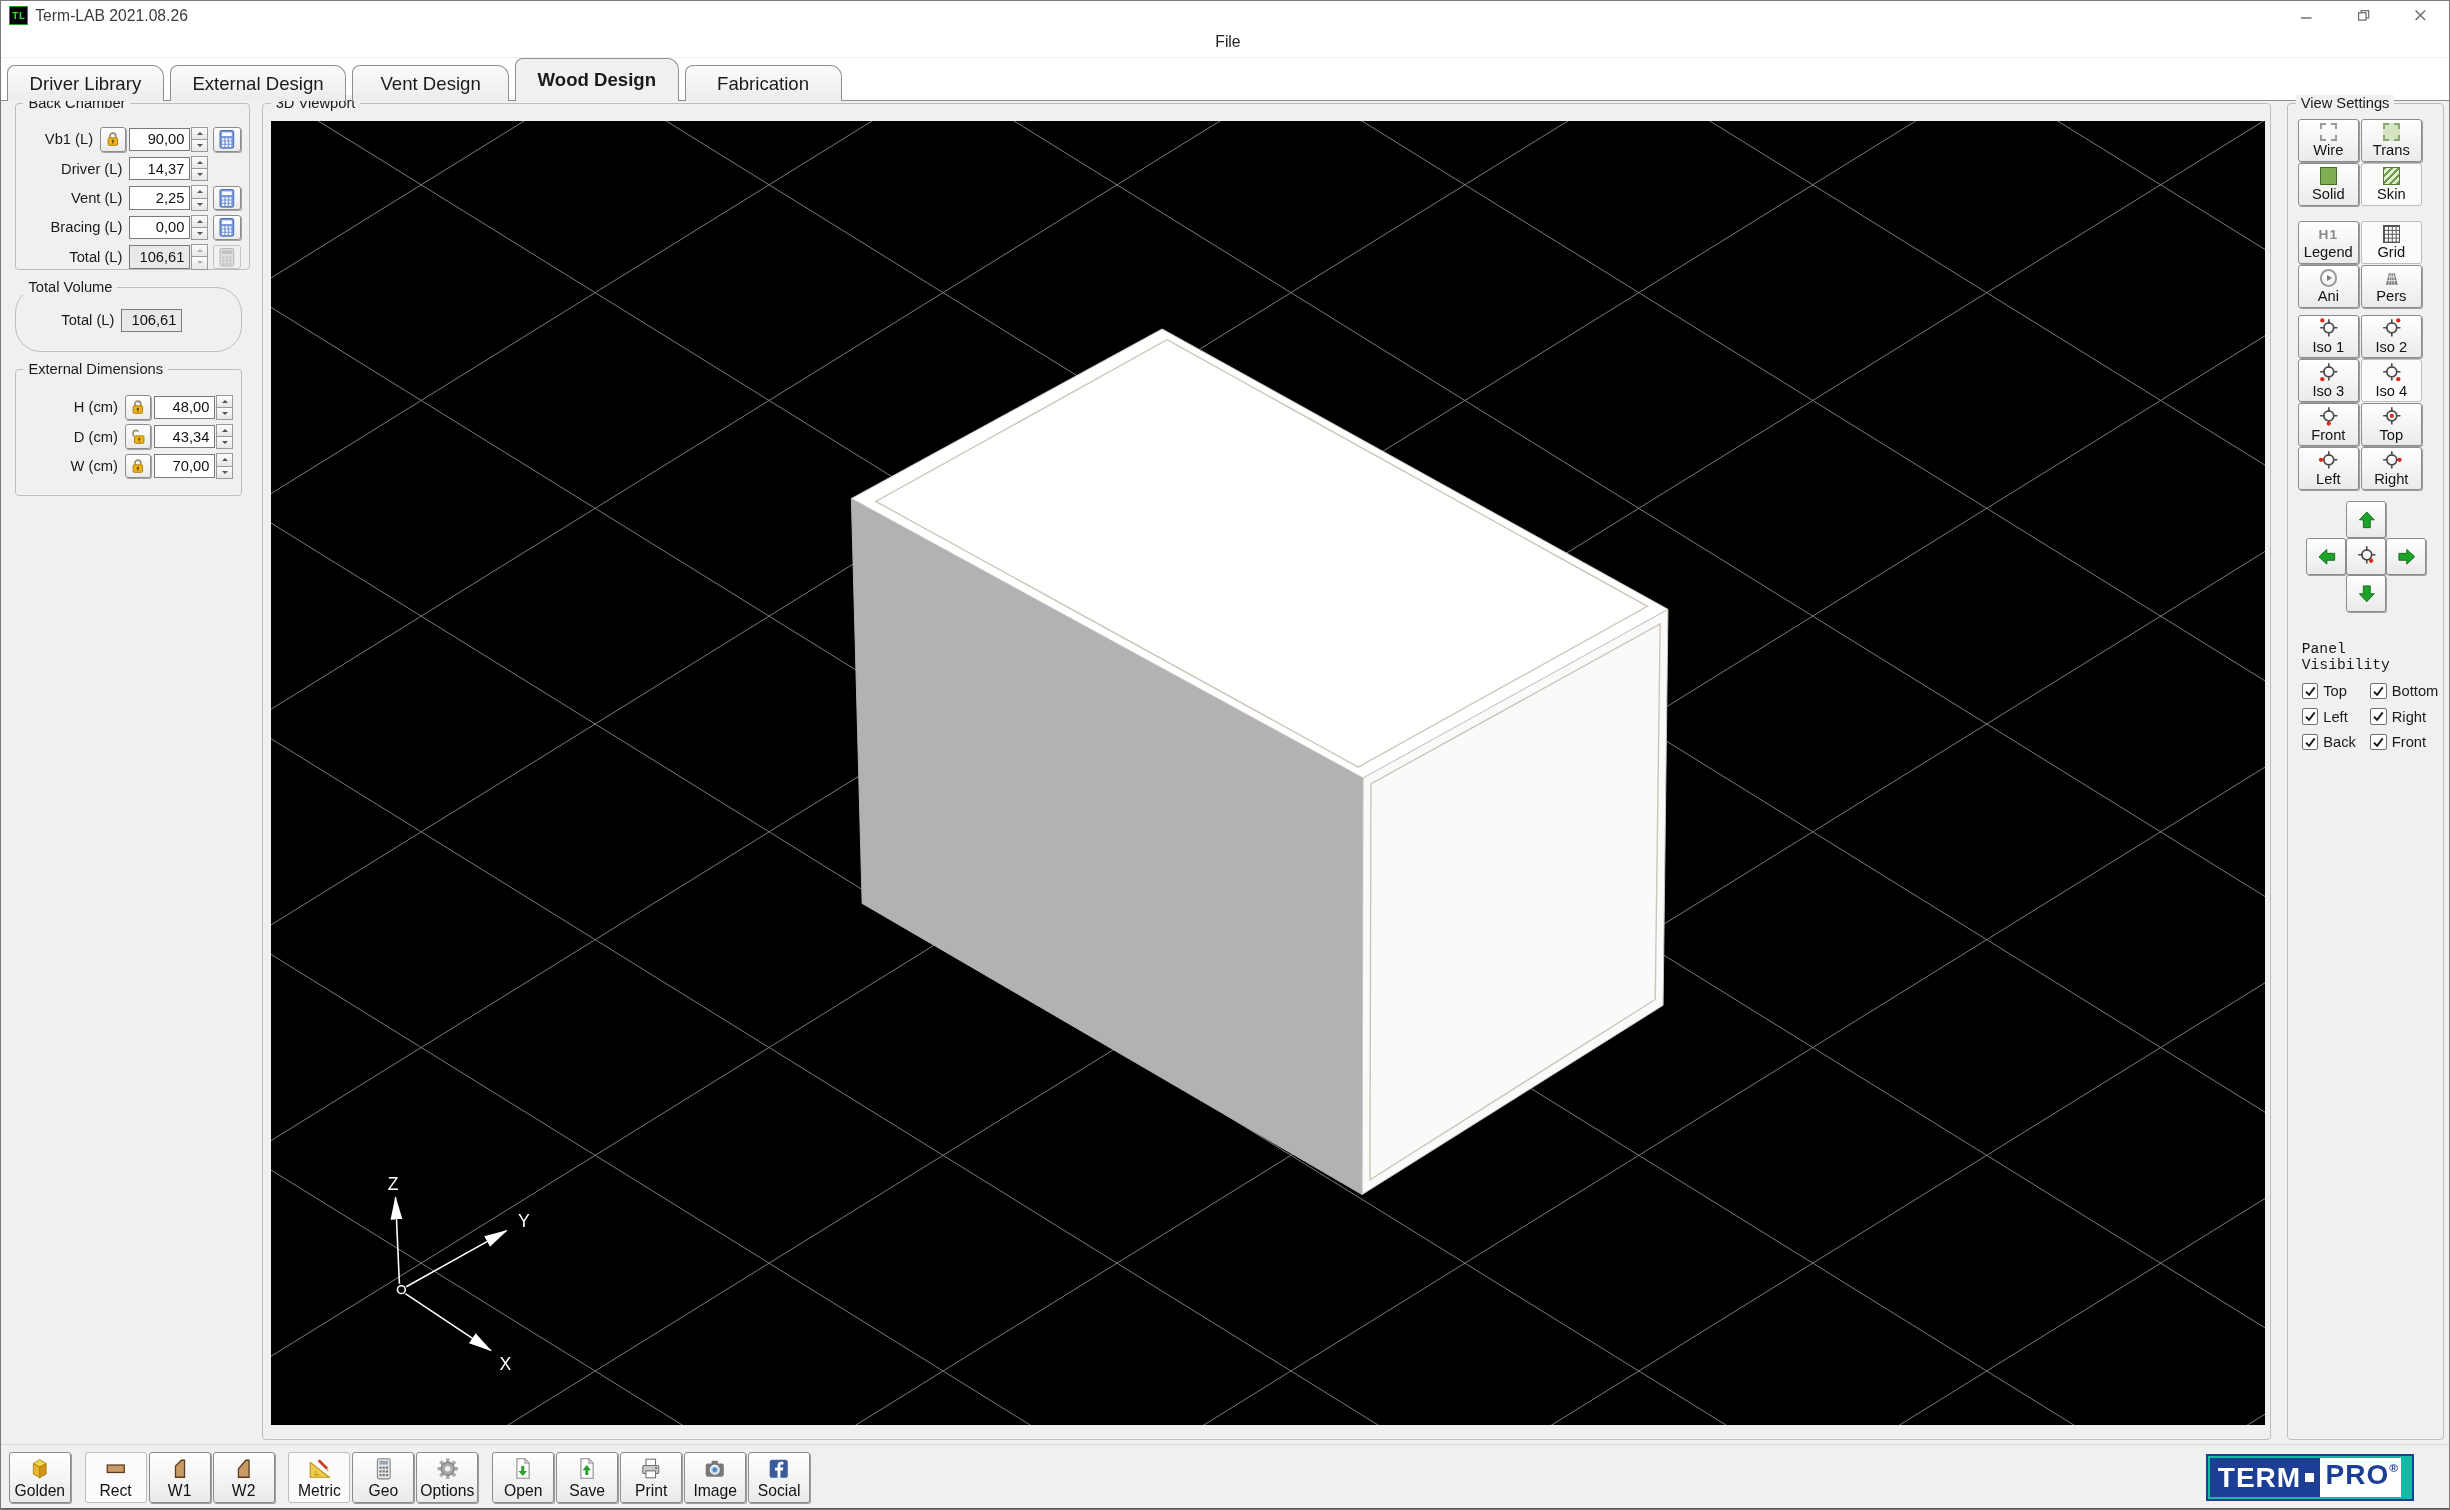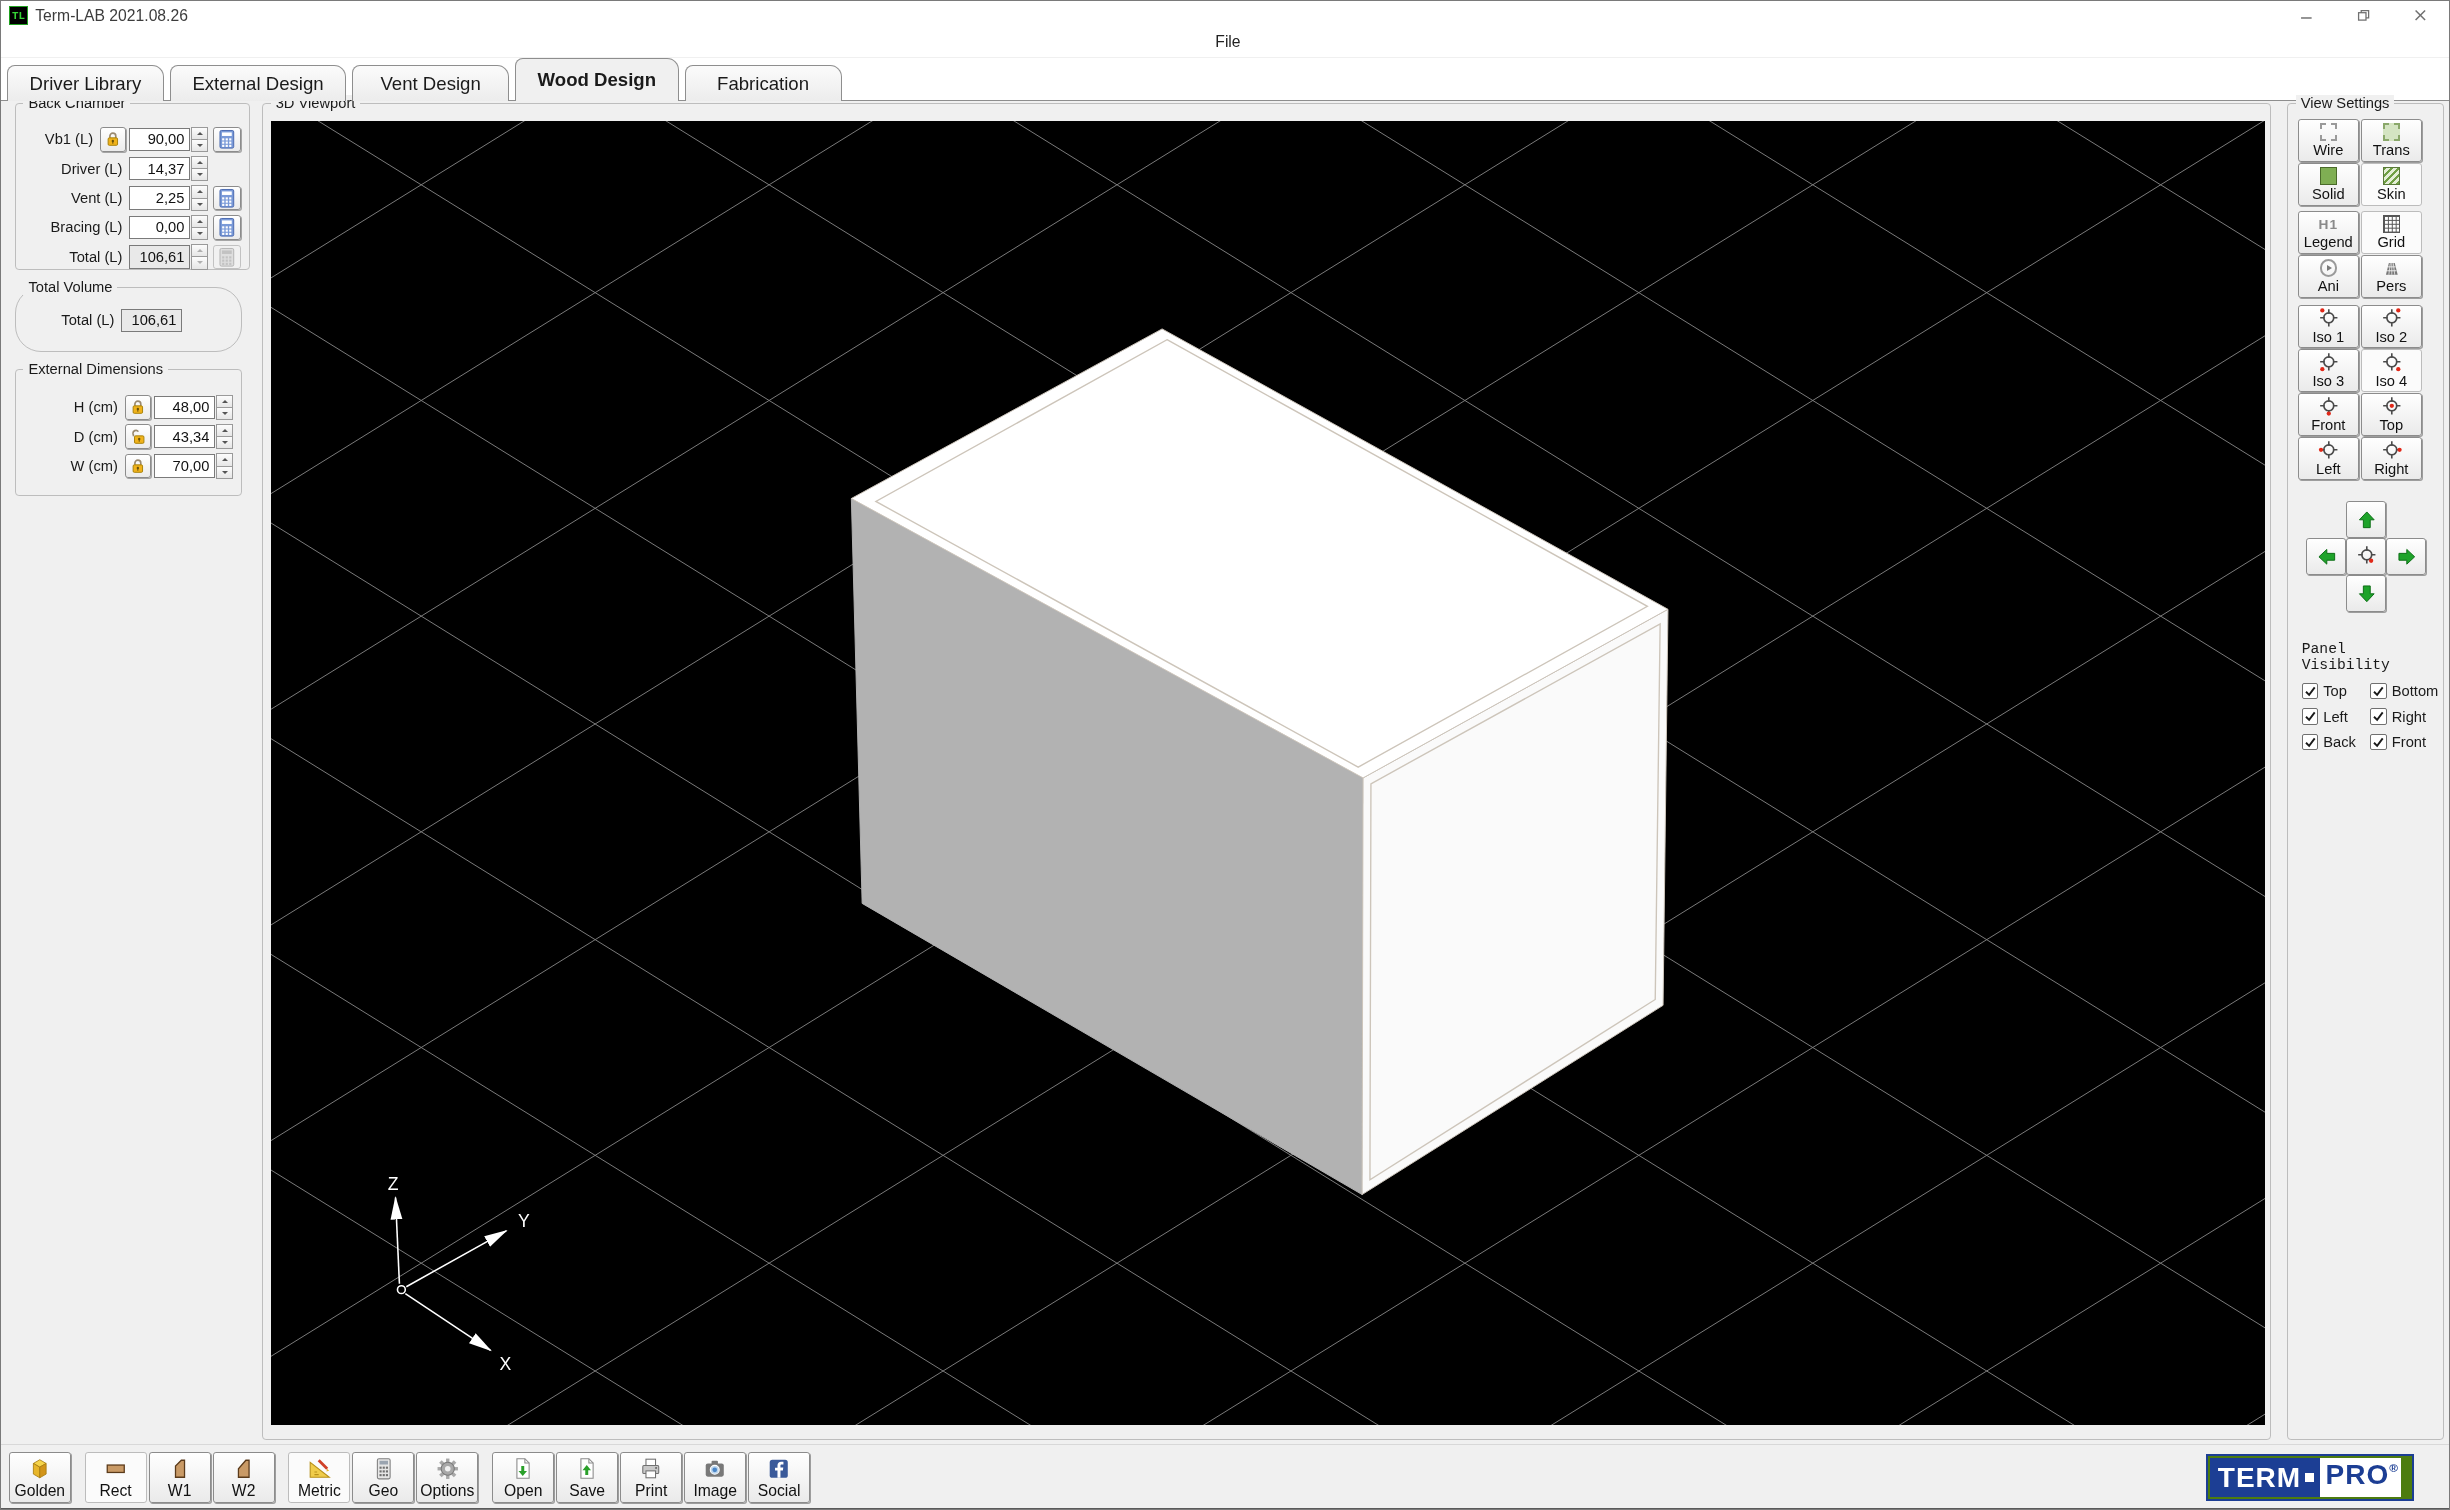--- a/index.html
+++ b/index.html
@@ -71,21 +71,21 @@
   .slot-spin { width:17.6px; }
 
   
   .g-vp { left:261px; top:2px; width:2009px; height:1337px; }
   .vp-canvas { position:absolute; left:7.8px; top:16.7px; width:1994px; height:1304px; background:#000; }
 
   
   .g-view { left:2286px; top:2px; width:157px; height:1337px; }
   .vgrid { position:absolute; left:9.8px; top:14.7px; width:137px; }
   .vrow { display:flex; margin-bottom:1px; }
-  .vrow.gap10 { margin-top:5px; } .vrow.gap8 { margin-top:7.8px; }
+  .vrow.gap10 { margin-top:15px; } .vrow.gap8 { margin-top:7.8px; }
   .vbtn { width:61px; height:43px; margin-right:2px; border:1px solid #8c8c8c; border-radius:2.9px;
           background:linear-gradient(#ffffff,#eaeaea); box-shadow:1px 1px 0 rgba(90,90,90,.55);
           display:flex; flex-direction:column; align-items:center; justify-content:flex-end; padding:2.9px 0 2px 0; }
   .vbtn .vicon { flex:1; display:flex; align-items:center; justify-content:center; }
   .vbtn .vlabel { font-size:14.7px; color:#111; line-height:16.7px; }
   .vbtn.pressed { background:#fbfbfb; border-color:#bcbcbc; box-shadow:none; }
 
   .ic-wire  { width:17.6px; height:17.6px; border:2px dashed #9a9a9a; }
   .ic-trans { width:17.6px; height:17.6px; border:2px dashed #8aa86a; background:#d4e4c2; }
   .ic-solid { width:17.6px; height:17.6px; border:1px solid #4a6a2a; background:#7fae53; }
@@ -122,21 +122,21 @@
   .toolbar::after { content:''; position:absolute; left:0; bottom:0; width:100%; height:2px; background:#5a5a5a; }
   .tgap { width:11.8px; }
   .tbtn { width:62px; height:51px; margin-right:2px; border:1px solid #8c8c8c; border-radius:2.9px;
           background:linear-gradient(#ffffff,#eaeaea); box-shadow:1px 1px 0 rgba(90,90,90,.55);
           display:flex; flex-direction:column; align-items:center; justify-content:flex-end; padding:2.9px 0 2px 0; }
   .tbtn .ticon { flex:1; display:flex; align-items:center; justify-content:center; }
   .tbtn .tlabel { font-size:15.7px; line-height:17.6px; color:#111; }
   .tbtn.pressed { background:#fbfbfb; border-color:#bcbcbc; box-shadow:none; }
 
   .logo { position:absolute; right:35px; top:1453px; width:208px; height:47px; border:2.9px solid #1c3e94;
-          background:#4d7c0f; display:flex; padding:2px; }
+          background:#14b8a6; display:flex; padding:2px; }
   .logo-left { background:#1c3e94; color:#fff; display:flex; align-items:center; padding:0 5.9px 0 7.8px;
                font:bold 28px "Liberation Sans",sans-serif; letter-spacing:1px; }
   .logo-dash { width:8.8px; height:8.8px; background:#fff; align-self:center; margin-left:3.9px; }
   .logo-right { background:#fff; color:#1c3e94; display:flex; align-items:flex-start; padding:1px 2px 0 5.9px;
                 font:bold 28px "Liberation Sans",sans-serif; letter-spacing:1px; }
   .logo-reg { font:bold 11.8px "Liberation Sans",sans-serif; color:#1c3e94; margin-top:2px; }
 </style>
 </head>
 <body>
 

